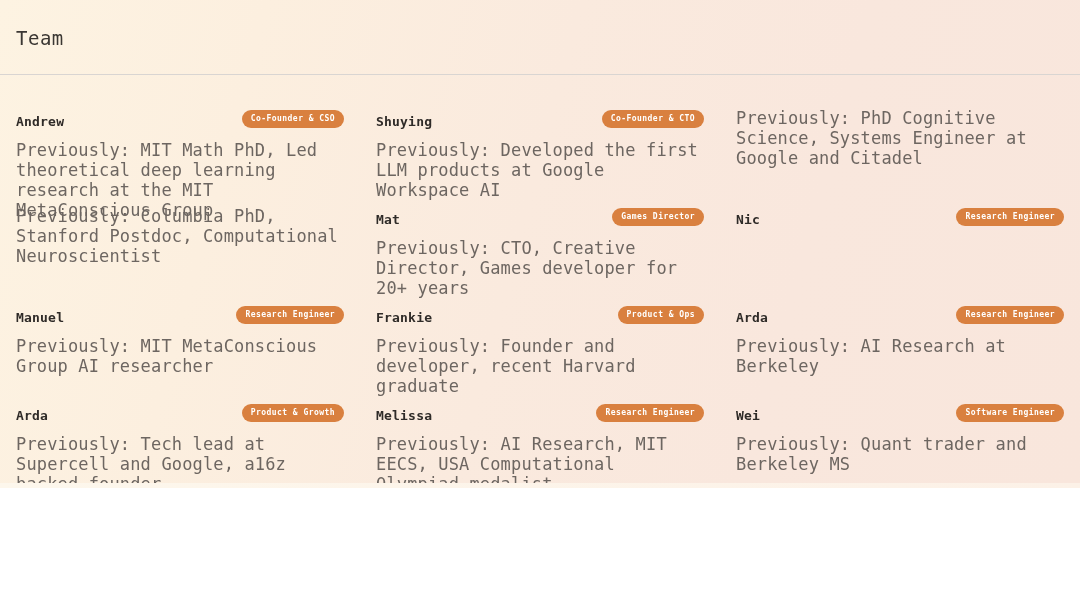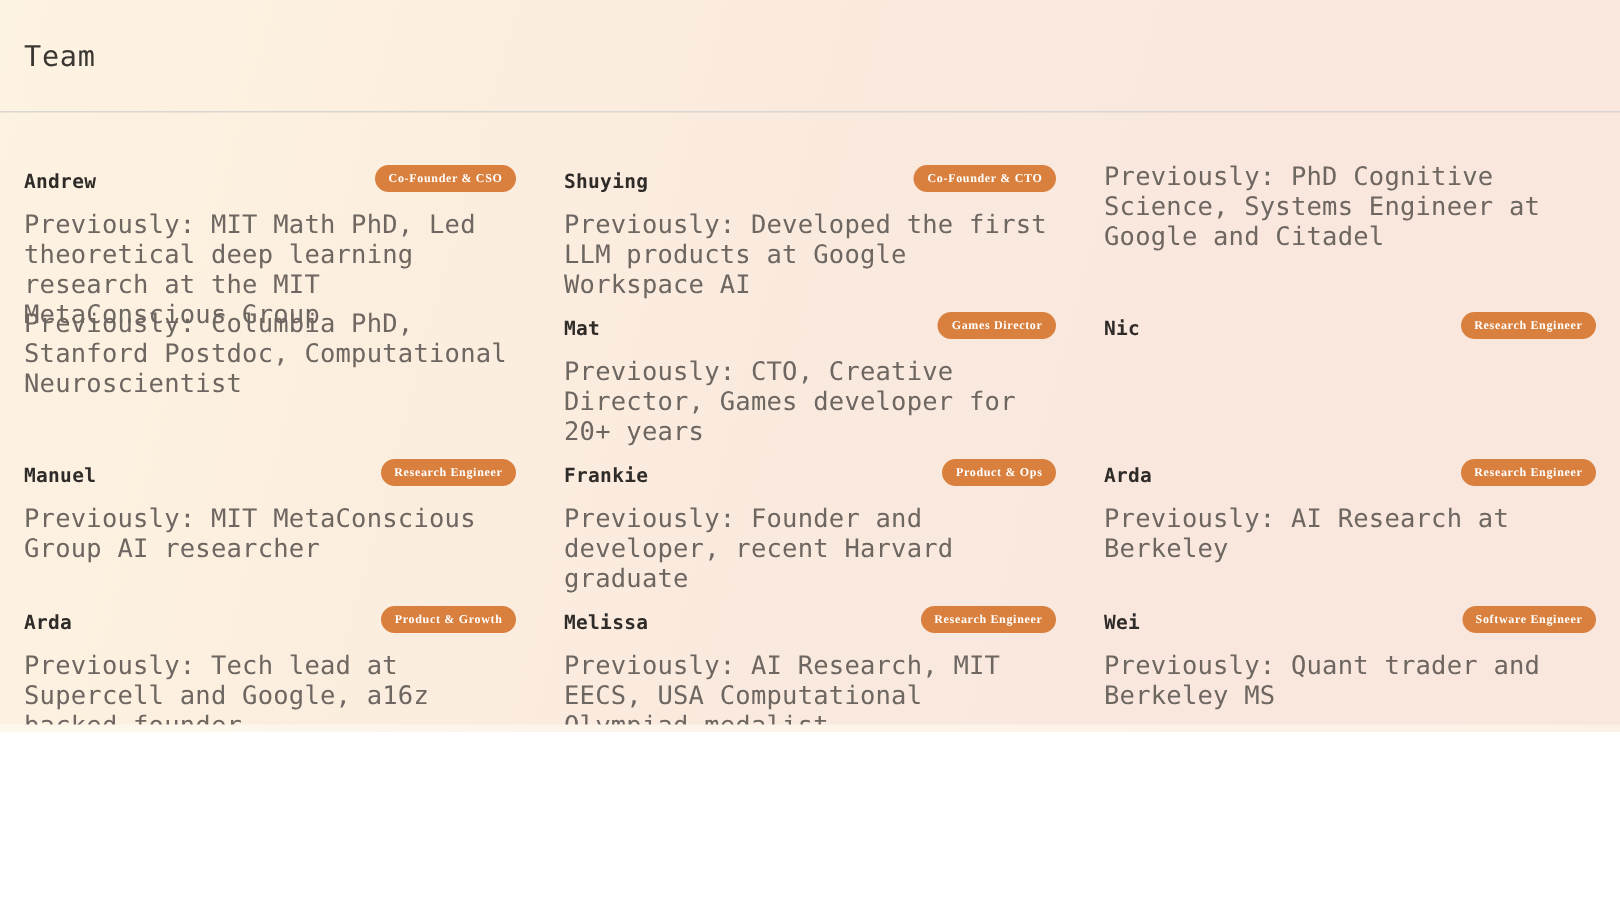--- a/index.html
+++ b/index.html
@@ -90,21 +90,20 @@
     display: inline-block;
     background: #d9803f;
     color: #ffffff;
     font-size: 8px;
     font-weight: 700;
     letter-spacing: 0.45px;
     line-height: 1;
     padding: 5px 9px 5px 9px;
     border-radius: 9px;
     white-space: nowrap;
-    font-family: Liberation Serif, serif;
   }
 
   .member-bio {
     font-size: 17px;
     line-height: 20px;
     color: #6d6661;
     letter-spacing: 0.15px;
     max-width: 332px;
     word-spacing: 0px;
   }

